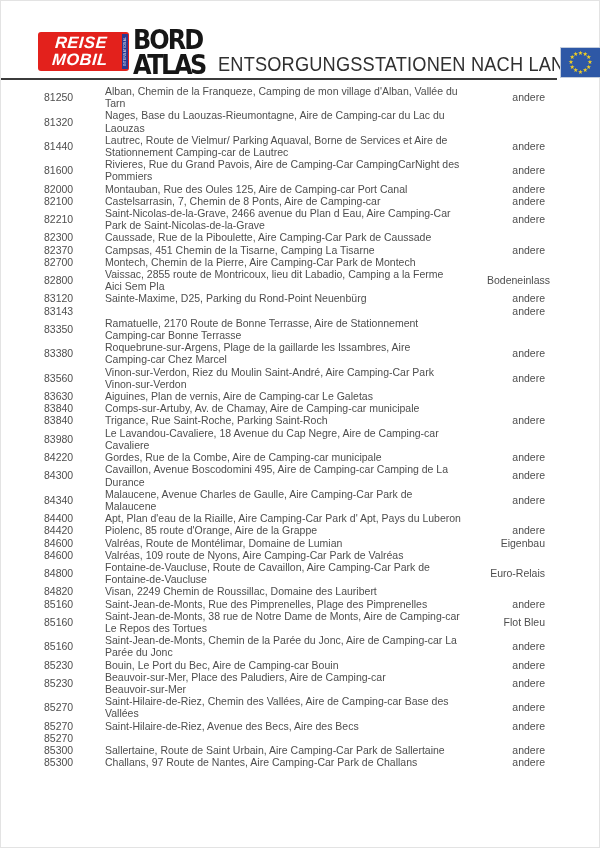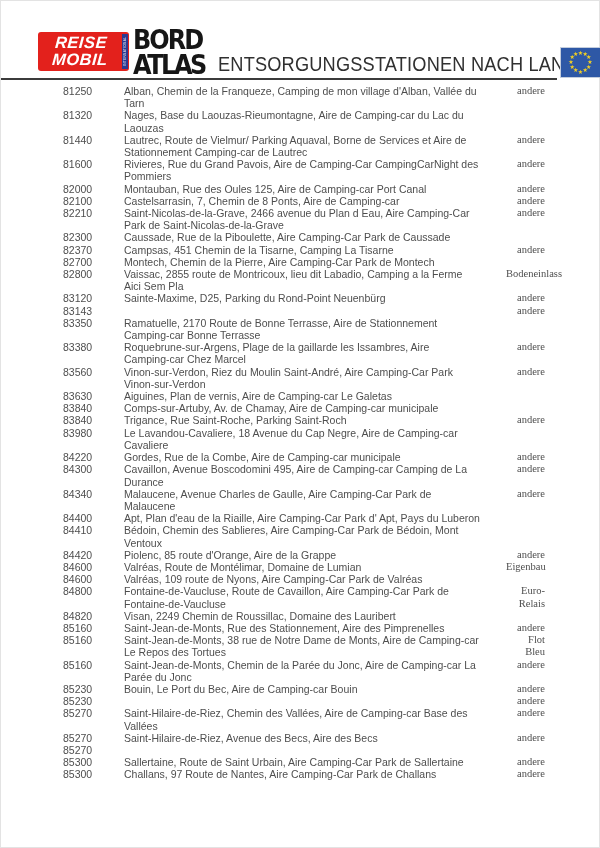--- a/index.html
+++ b/index.html
@@ -55,24 +55,24 @@
   }
   .eu-flag .star{
     position:absolute;color:var(--star-yellow,#f3d024);
     font-size:6px;line-height:7px;width:7px;text-align:center;
   }
   
   .stations{
     position:absolute;left:0;top:84px;right:0;
     font-size:10.5px;line-height:12.2px;color:var(--text,#4e4e4e);
   }
-  .row{display:flex;align-items:flex-start;margin-left:19px;}
+  .row{display:flex;align-items:center;}
   .code{flex:none;width:61px;padding-left:43px;box-sizing:content-box;}
   .desc{flex:none;width:382px;white-space:pre;}
-  .type{flex:1;text-align:right;padding-right:54px;font-family:Liberation Serif, serif;}
+  .type{flex:1;text-align:right;padding-right:54px;}
 </style>
 </head>
 <body style="--logo-red: #e3211c; --logo-strip-blue: #2b3990; --logo-black: #161616; --flag-blue: #2e58a6; --star-yellow: #f3d024; --rule: #3b3b3b; --text: #4e4e4e;">
 
 <div class="page">
 
   <div class="logo-rm">
     <div class="logo-rm-text">
       <span>REISE</span><br>
       <span>MOBIL</span>
@@ -232,26 +232,20 @@
         <div class="desc">Malaucene, Avenue Charles de Gaulle, Aire Camping-Car Park de
 Malaucene</div>
         <div class="type">andere</div>
       </div>
       <div class="row">
         <div class="code">84400</div>
         <div class="desc">Apt, Plan d'eau de la Riaille, Aire Camping-Car Park d' Apt, Pays du Luberon</div>
         <div class="type"></div>
       </div>
       <div class="row">
-        <div class="code">84410</div>
-        <div class="desc">Bédoin, Chemin des Sablieres, Aire Camping-Car Park de Bédoin, Mont
-Ventoux</div>
-        <div class="type"></div>
-      </div>
-      <div class="row">
         <div class="code">84420</div>
         <div class="desc">Piolenc, 85 route d'Orange, Aire de la Grappe</div>
         <div class="type">andere</div>
       </div>
       <div class="row">
         <div class="code">84600</div>
         <div class="desc">Valréas, Route de Montélimar, Domaine de Lumian</div>
         <div class="type">Eigenbau</div>
       </div>
       <div class="row">
@@ -265,21 +259,21 @@
 Fontaine-de-Vaucluse</div>
         <div class="type">Euro-Relais</div>
       </div>
       <div class="row">
         <div class="code">84820</div>
         <div class="desc">Visan, 2249 Chemin de Roussillac, Domaine des Lauribert</div>
         <div class="type"></div>
       </div>
       <div class="row">
         <div class="code">85160</div>
-        <div class="desc">Saint-Jean-de-Monts, Rue des Stationnement, Aire des Pimprenelles</div>
+        <div class="desc">Saint-Jean-de-Monts, Rue des Pimprenelles, Plage des Pimprenelles</div>
         <div class="type">andere</div>
       </div>
       <div class="row">
         <div class="code">85160</div>
         <div class="desc">Saint-Jean-de-Monts, 38 rue de Notre Dame de Monts, Aire de Camping-car
 Le Repos des Tortues</div>
         <div class="type">Flot Bleu</div>
       </div>
       <div class="row">
         <div class="code">85160</div>
@@ -287,20 +281,22 @@
 Parée du Jonc</div>
         <div class="type">andere</div>
       </div>
       <div class="row">
         <div class="code">85230</div>
         <div class="desc">Bouin, Le Port du Bec, Aire de Camping-car Bouin</div>
         <div class="type">andere</div>
       </div>
       <div class="row">
         <div class="code">85230</div>
+        <div class="desc">Beauvoir-sur-Mer, Place des Paludiers, Aire de Camping-car
+Beauvoir-sur-Mer</div>
         <div class="type">andere</div>
       </div>
       <div class="row">
         <div class="code">85270</div>
         <div class="desc">Saint-Hilaire-de-Riez, Chemin des Vallées, Aire de Camping-car Base des
 Vallées</div>
         <div class="type">andere</div>
       </div>
       <div class="row">
         <div class="code">85270</div>

